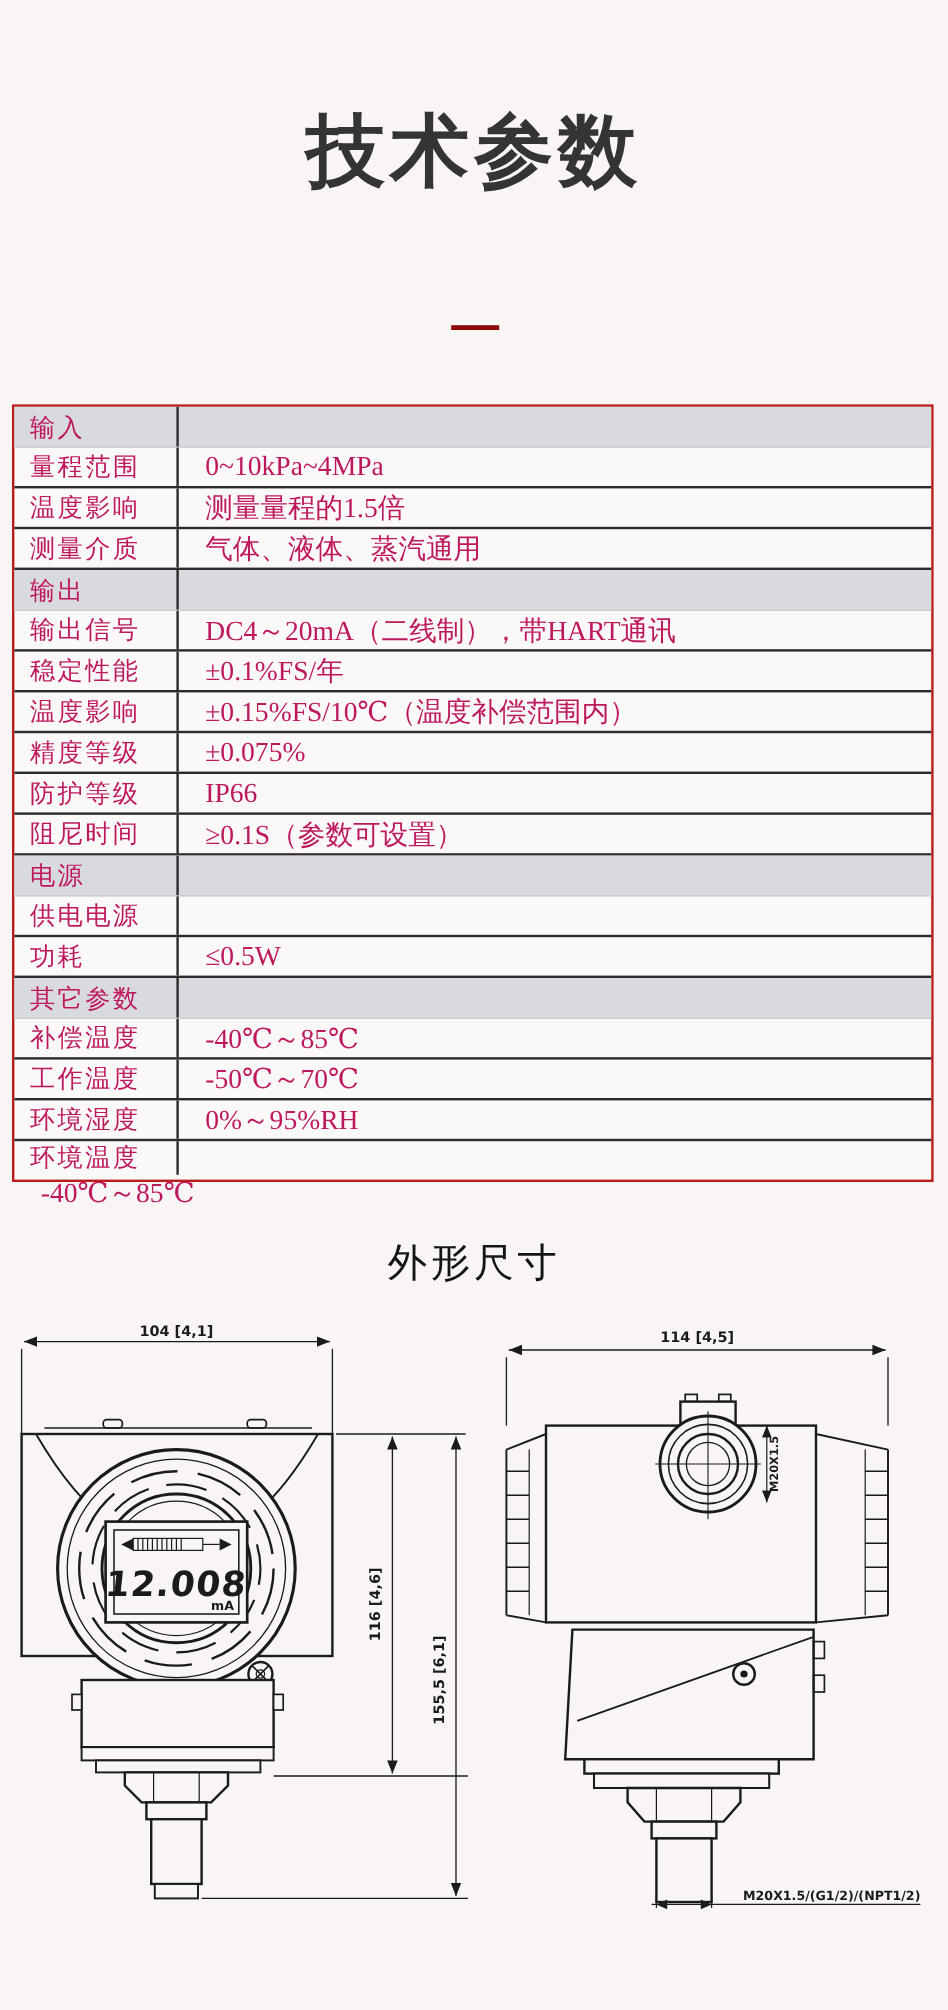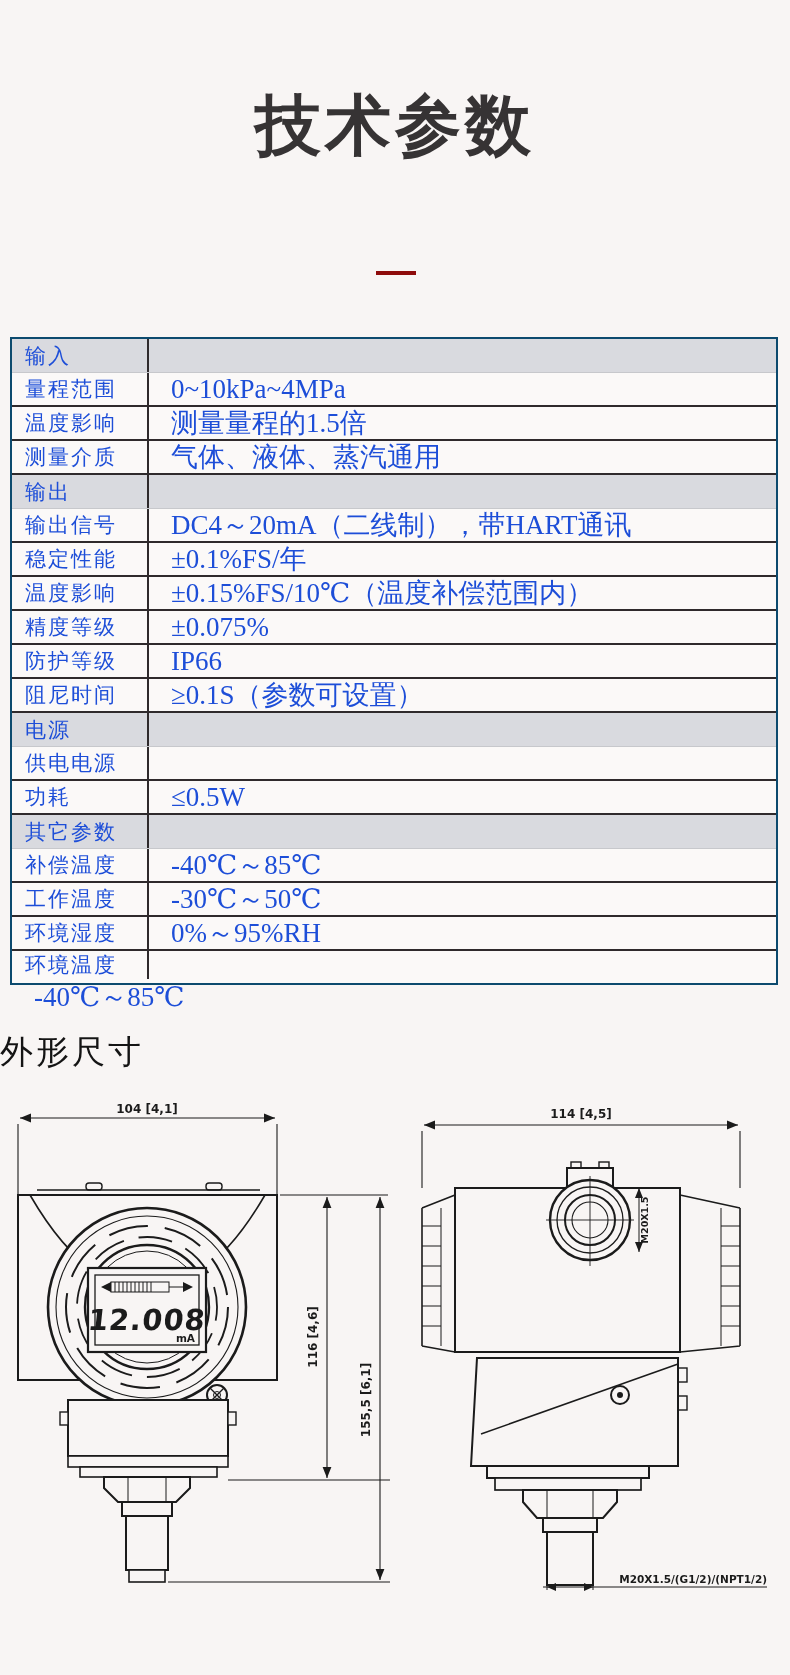--- a/index.html
+++ b/index.html
@@ -5,31 +5,31 @@
   html,body{margin:0;padding:0;}
   body{width:790px;height:1675px;background:#f8f5f4;overflow:hidden;
        font-family:"Liberation Sans","DejaVu Sans",sans-serif;}
   .page{position:relative;width:790px;height:1675px;background:#f8f5f4;}
 
   .main-title{position:absolute;top:92px;left:0;width:790px;text-align:center;
     font-size:66px;font-weight:900;color:#363334;letter-spacing:4px;line-height:1;}
   .accent-dash{position:absolute;top:271px;left:376px;width:40px;height:4px;background:#8e0b0b;}
 
   .spec-table{position:absolute;top:337px;left:10px;width:768px;
-    border:2px solid #0c4a6e;background:#fbf9f8;box-sizing:border-box;
-    font-family:"Liberation Serif","DejaVu Serif",serif;color:#1d4ed8;}
+    border:2px solid #b91c1c;background:#fbf9f8;box-sizing:border-box;
+    font-family:"Liberation Serif","DejaVu Serif",serif;color:#be185d;}
   .row{display:flex;height:32px;border-bottom:2px solid #2f2a2c;}
   .row.section{height:33px;background:#d9dadf;border-bottom:1px solid #c7c8cc;}
   .row:last-child{border-bottom:none;flex-direction:column;}
   .cell{display:flex;align-items:center;box-sizing:border-box;}
   .cell.label{width:137px;border-right:2px solid #2f2a2c;padding-left:13px;
     font-size:21px;letter-spacing:2px;flex:none;}
-  .cell.value{flex:1;padding-left:22px;font-size:27px;}
-
-  .dim-title{position:absolute;top:1030px;left:0;width:790px;text-align:left;
+  .cell.value{flex:1;padding-left:22px;font-size:23px;}
+
+  .dim-title{position:absolute;top:1030px;left:0;width:790px;text-align:center;
     font-size:33px;font-weight:500;color:#141414;letter-spacing:3px;}
 
   svg.drawing{position:absolute;}
   svg text{fill:#1b1b1b;stroke:none;font-family:"DejaVu Sans",sans-serif;}
 </style>
 </head>
 <body>
 
 <div class="page">
 
@@ -95,21 +95,21 @@
       <div class="row section">
         <div class="cell label">其它参数</div>
         <div class="cell value"></div>
       </div>
       <div class="row item">
         <div class="cell label">补偿温度</div>
         <div class="cell value">-40℃～85℃</div>
       </div>
       <div class="row item">
         <div class="cell label">工作温度</div>
-        <div class="cell value">-30℃～50℃</div>
+        <div class="cell value">-50℃～70℃</div>
       </div>
       <div class="row item">
         <div class="cell label">环境湿度</div>
         <div class="cell value">0%～95%RH</div>
       </div>
       <div class="row item">
         <div class="cell label">环境温度</div>
         <div class="cell value">-40℃～85℃</div>
       </div>
     </div>

